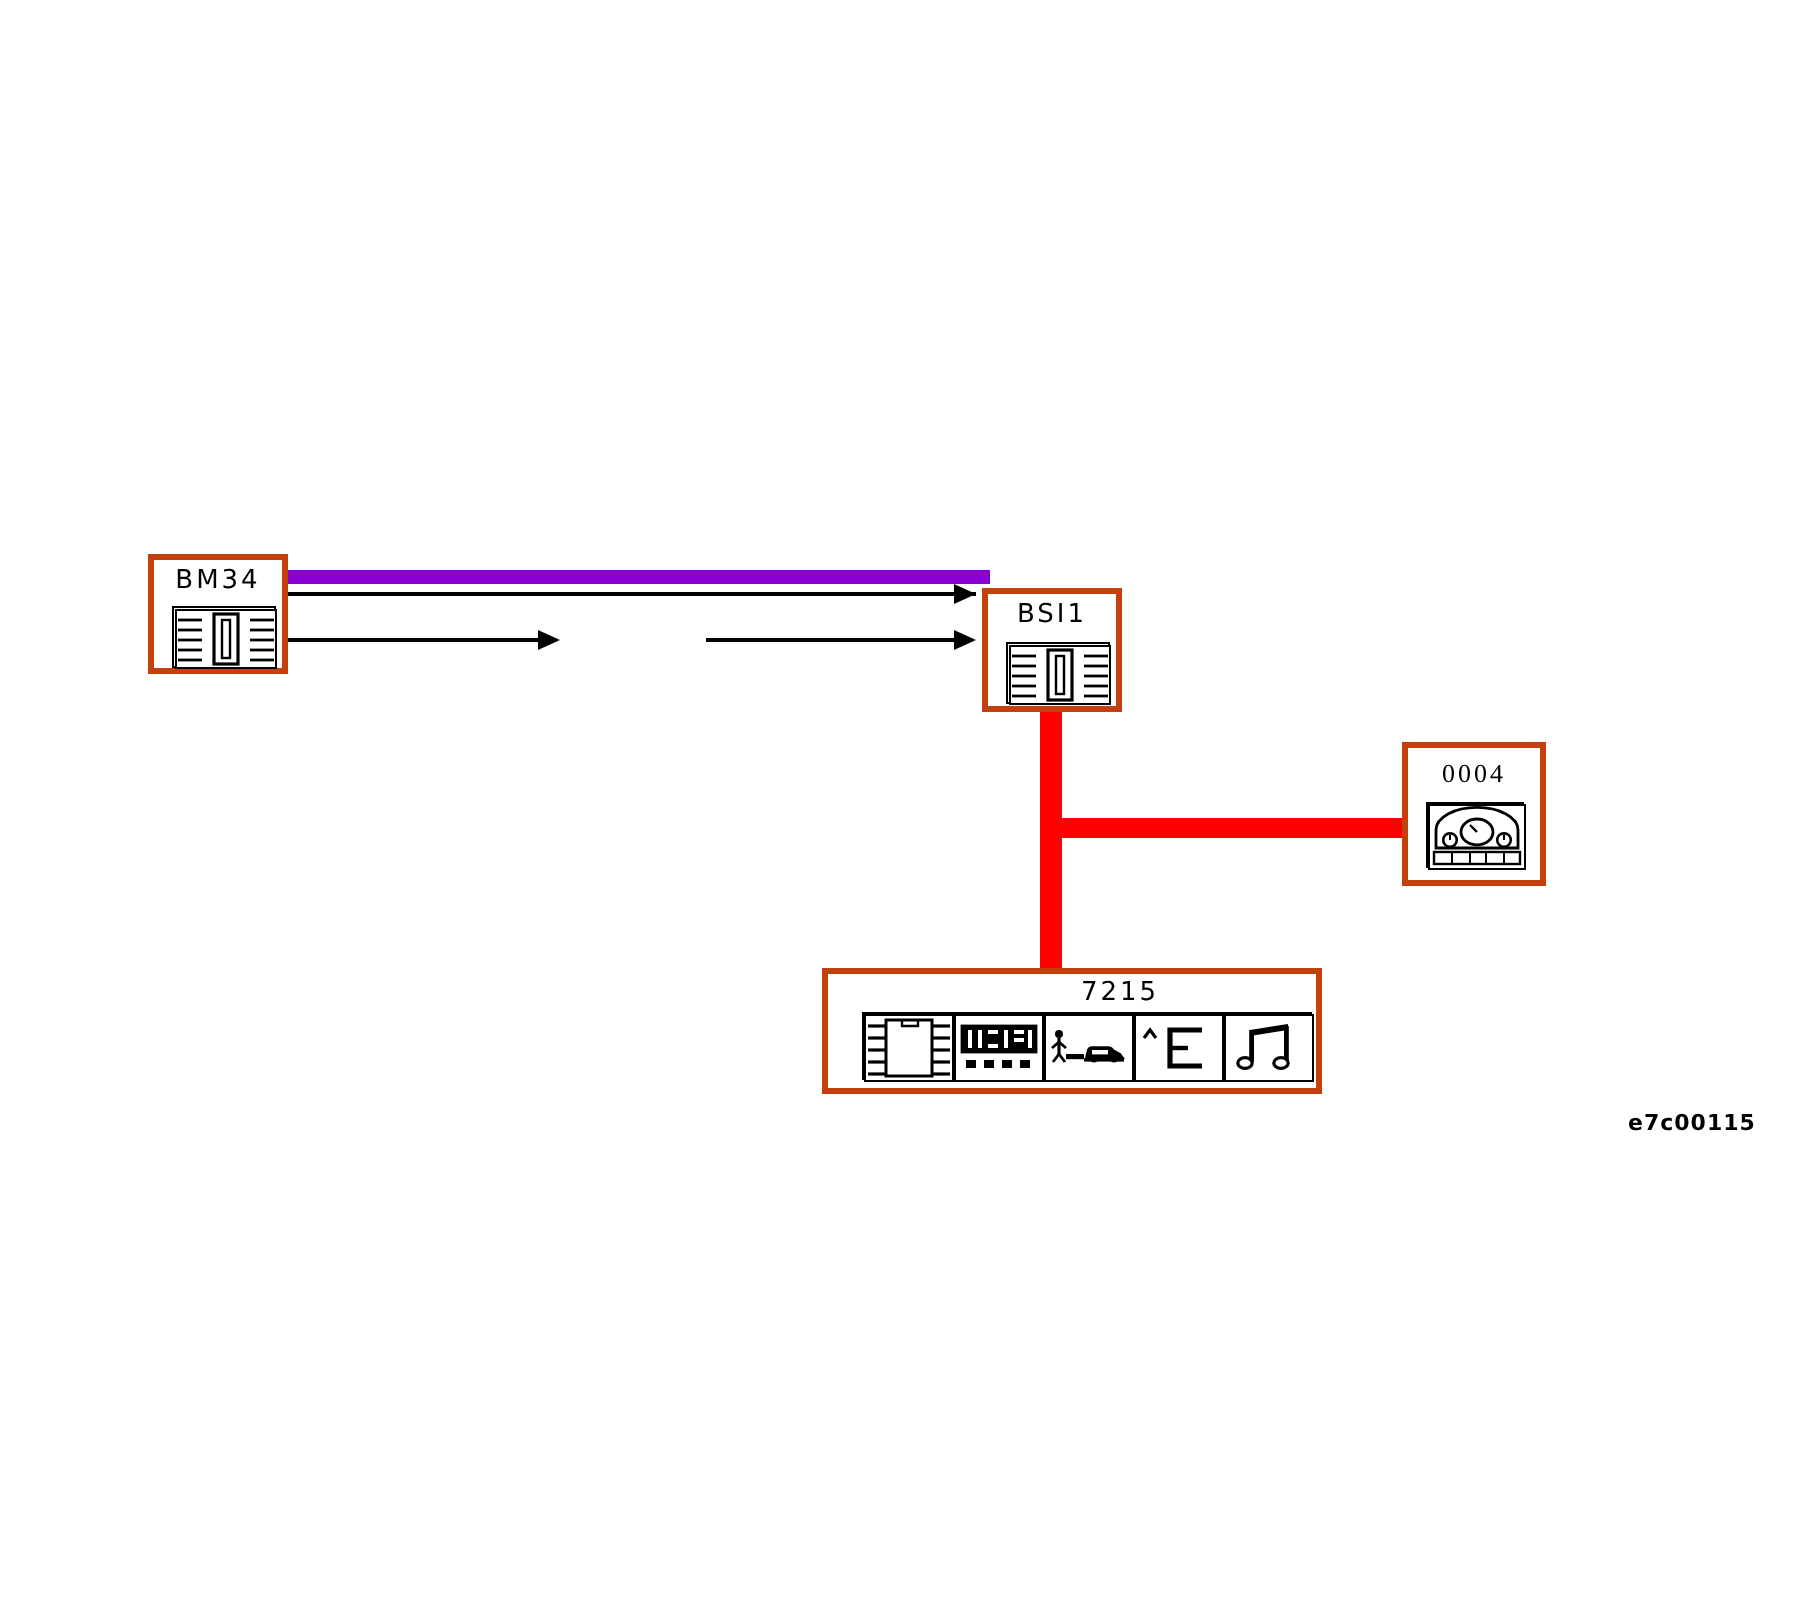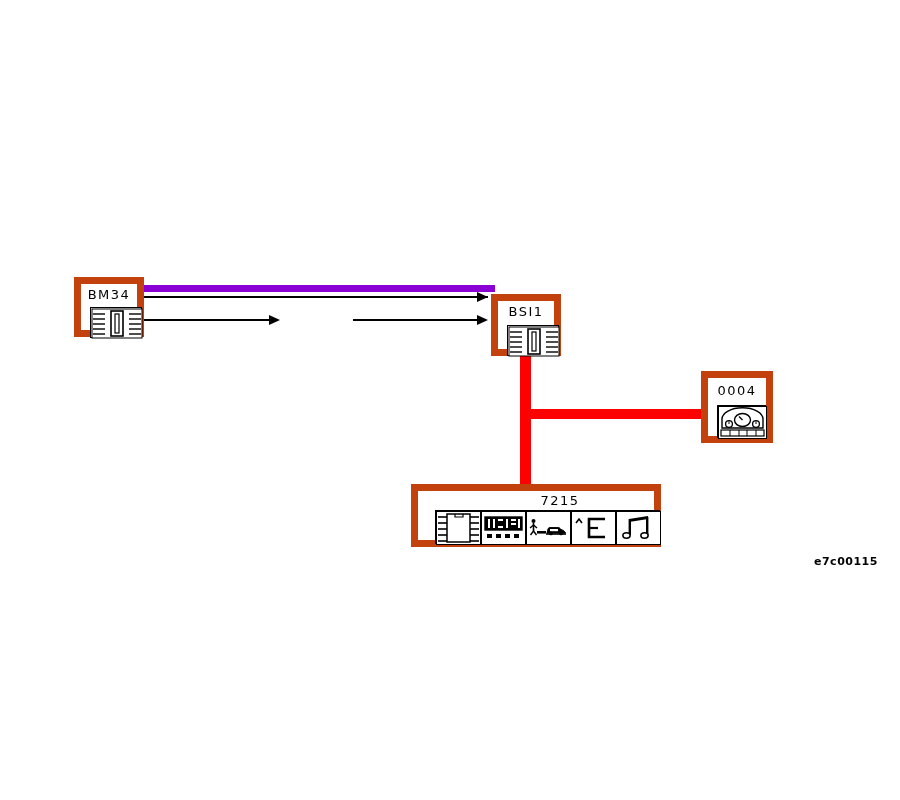--- a/index.html
+++ b/index.html
@@ -19,21 +19,21 @@
     position: absolute;
     left: 0; top: 0;
     width: 900px;
     height: 800px;
   }
 
   
   .node {
     position: absolute;
     box-sizing: border-box;
-    border: 7px solid #c2410c;
+    border: 3px solid #c2410c;
     background: #ffffff;
     z-index: 5;
   }
   .node-label {
     position: absolute;
     left: 0;
     right: 0;
     text-align: center;
     font-family: "DejaVu Sans", sans-serif;
     font-size: 13px;
@@ -140,21 +140,21 @@
         <line x1="38" y1="16" x2="50" y2="16" stroke="#000" stroke-width="1.4"></line>
         <line x1="38" y1="21" x2="50" y2="21" stroke="#000" stroke-width="1.4"></line>
         <line x1="38" y1="26" x2="50" y2="26" stroke="#000" stroke-width="1.4"></line>
         <rect x="20" y="3" width="12" height="25" fill="#fff" stroke="#000" stroke-width="1.6"></rect>
         <rect x="24" y="6" width="4" height="19" fill="#fff" stroke="#000" stroke-width="1.2"></rect>
       </svg>
     </div>
   </div>
 
   <div class="node" style="left:701px; top:371px; width:72px; height:72px;">
-    <div class="node-label" style="top:5px;">0004</div>
+    <div class="node-label" style="top:5px;font-family:Liberation Serif, serif;">0004</div>
     <div class="icon-box" style="left:9px; top:27px; width:49px; height:33px;">
       <svg width="49" height="33" viewBox="0 0 49 33">
         <rect x="0.5" y="0.5" width="48" height="32" fill="#fff" stroke="#000" stroke-width="1"></rect>
 
         <path d="M4 22 L4 13 A20 11 0 0 1 45 13 L45 22 Z" fill="#fff" stroke="#000" stroke-width="1.4"></path>
 
         <ellipse cx="24.5" cy="14" rx="8" ry="6.5" fill="#fff" stroke="#000" stroke-width="1.4"></ellipse>
         <line x1="24.5" y1="14" x2="21" y2="10.5" stroke="#000" stroke-width="1.2"></line>
 
         <circle cx="11" cy="18" r="3.4" fill="#fff" stroke="#000" stroke-width="1.3"></circle>

